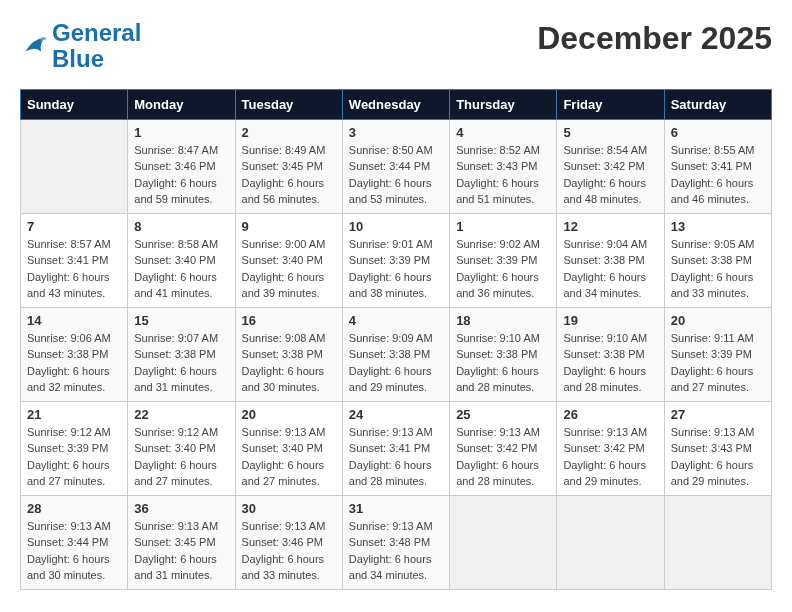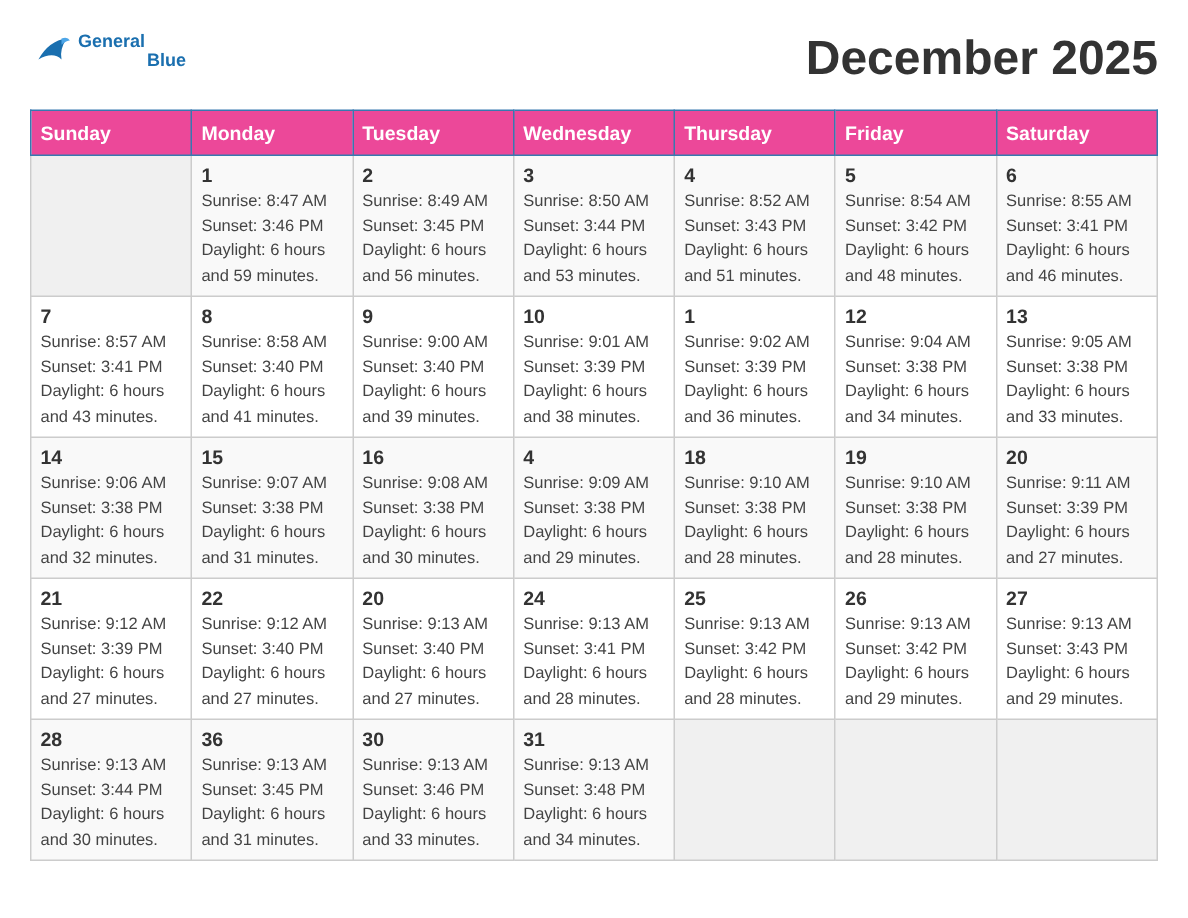--- a/index.html
+++ b/index.html
@@ -36,21 +36,21 @@
     .location-title {
       font-size: 16px;
       color: #555;
     }
     table {
       width: 100%;
       border-collapse: collapse;
       font-size: 11px;
     }
     thead tr th {
-      background-color: #ec4899;
+      background-color: #0f172a;
       color: white;
       padding: 7px 6px;
       text-align: left;
       font-size: 13px;
       font-weight: bold;
       border: 1px solid #3679b0;
     }
     tbody tr td {
       border: 1px solid #ccc;
       vertical-align: top;
@@ -86,23 +86,23 @@
 
 <div class="header">
   <div class="logo">
     <div class="logo-bird">
       <svg viewBox="0 0 40 40" xmlns="http://www.w3.org/2000/svg">
         <path d="M8 28 Q18 10 35 8 Q28 18 30 28 Q22 20 8 28Z" fill="#1a6faf"></path>
         <path d="M30 8 Q36 6 38 10 Q35 10 30 14Z" fill="#4da6e8"></path>
       </svg>
     </div>
     <div>
-      <div style="font-size:12px;font-weight:bold;color:#333;line-height:1.1;">
+      <div style="font-size:24px;font-weight:bold;color:#333;line-height:1.1;">
         <span style="color:#1a6faf;">General</span><br>
-        <span style="color:#1a6faf;margin-left:46px;">Blue</span>
+        <span style="color:#1a6faf;">Blue</span>
       </div>
     </div>
   </div>
   <div class="title-block">
     <div class="month-title">December 2025</div>
   </div>
 </div>
 
 <table>
   <thead>

